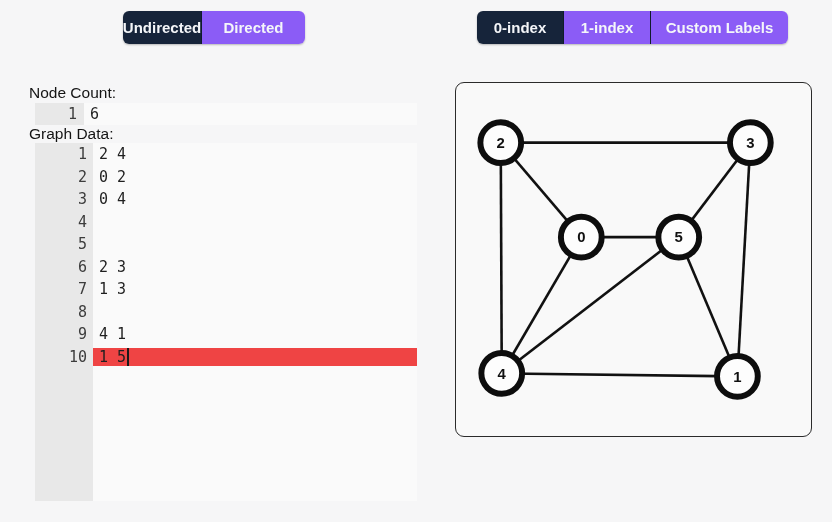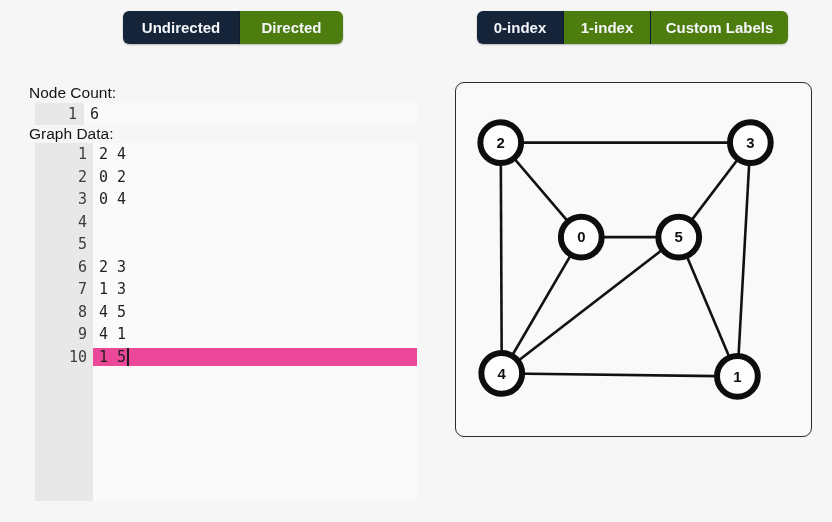--- a/index.html
+++ b/index.html
@@ -23,28 +23,28 @@
     box-shadow:0 1px 2px rgba(0,0,0,0.25);
   }
   .seg {
     height:33px;
     display:flex;
     align-items:center;
     justify-content:center;
     color:#f4f6f9;
     font-size:15px;
     font-weight:600;
-    background:#4d7c0f;
+    background:#8b5cf6;
     cursor:pointer;
     white-space:nowrap;
   }
   .seg + .seg { border-left:1px solid #101b2c; }
   .seg.selected { background:#16243a; }
   #seg-direction { left:123px; }
-  #seg-direction .seg:nth-child(1){ width:116px; }
+  #seg-direction .seg:nth-child(1){ width:78px; }
   #seg-direction .seg:nth-child(2){ width:104px; }
   #seg-labeling { left:477px; }
   #seg-labeling .seg:nth-child(1){ width:86px; }
   #seg-labeling .seg:nth-child(2){ width:87px; }
   #seg-labeling .seg:nth-child(3){ width:138px; }
 
   
   .field-label {
     position:absolute;
     left:29px;
@@ -85,21 +85,21 @@
   }
   #node-count-editor .ln { width:49px; padding-right:7px; }
   #graph-data-editor .ln { width:58px; padding-right:6px; }
   .code {
     flex:1;
     padding-left:6px;
     color:#1f1f1f;
     font-size:15px;
     white-space:pre;
   }
-  .row.active .code { background:#ec4899; }
+  .row.active .code { background:#ef4444; }
   .caret {
     display:inline-block;
     width:2px;
     height:18px;
     background:#1a1a1a;
     vertical-align:-4px;
     margin-left:1px;
   }
 
   
@@ -173,21 +173,20 @@
     <div class="row">
       <div class="ln">6</div>
       <div class="code">2 3</div>
     </div>
     <div class="row">
       <div class="ln">7</div>
       <div class="code">1 3</div>
     </div>
     <div class="row">
       <div class="ln">8</div>
-      <div class="code">4 5</div>
     </div>
     <div class="row">
       <div class="ln">9</div>
       <div class="code">4 1</div>
     </div>
     <div class="row active">
       <div class="ln">10</div>
       <div class="code"><span>1 5</span><span class="caret"></span></div>
     </div>
   </div>

